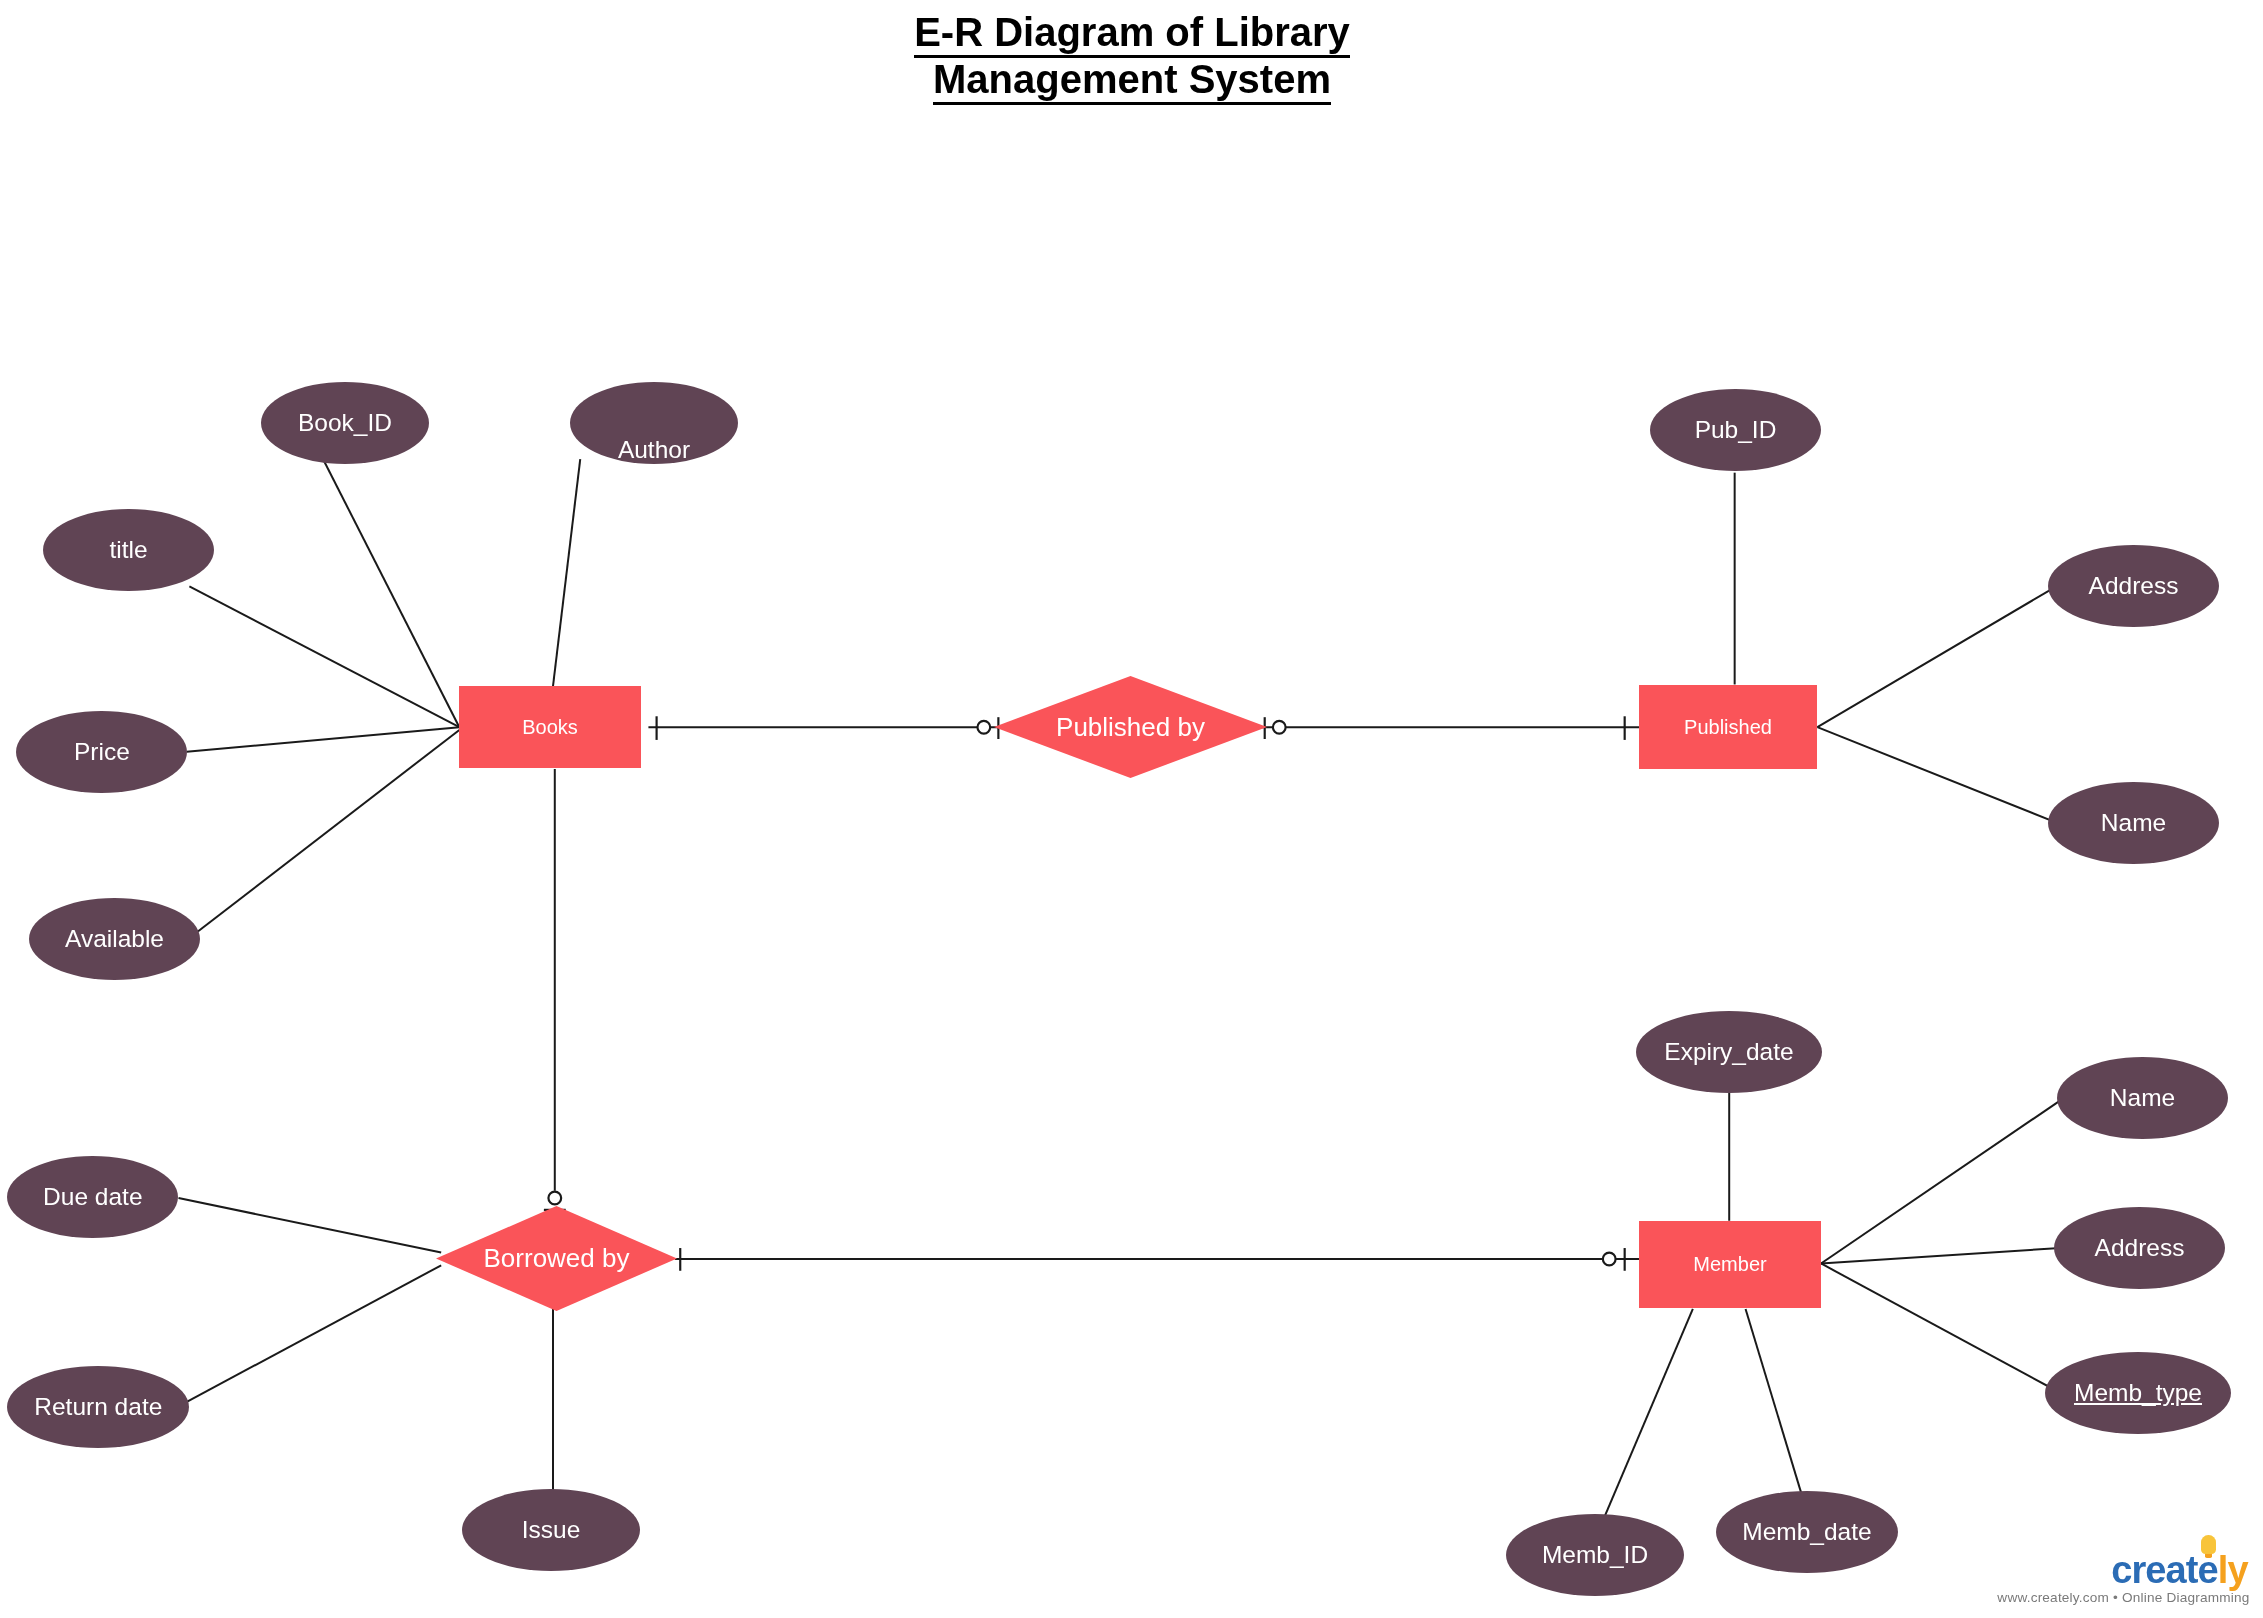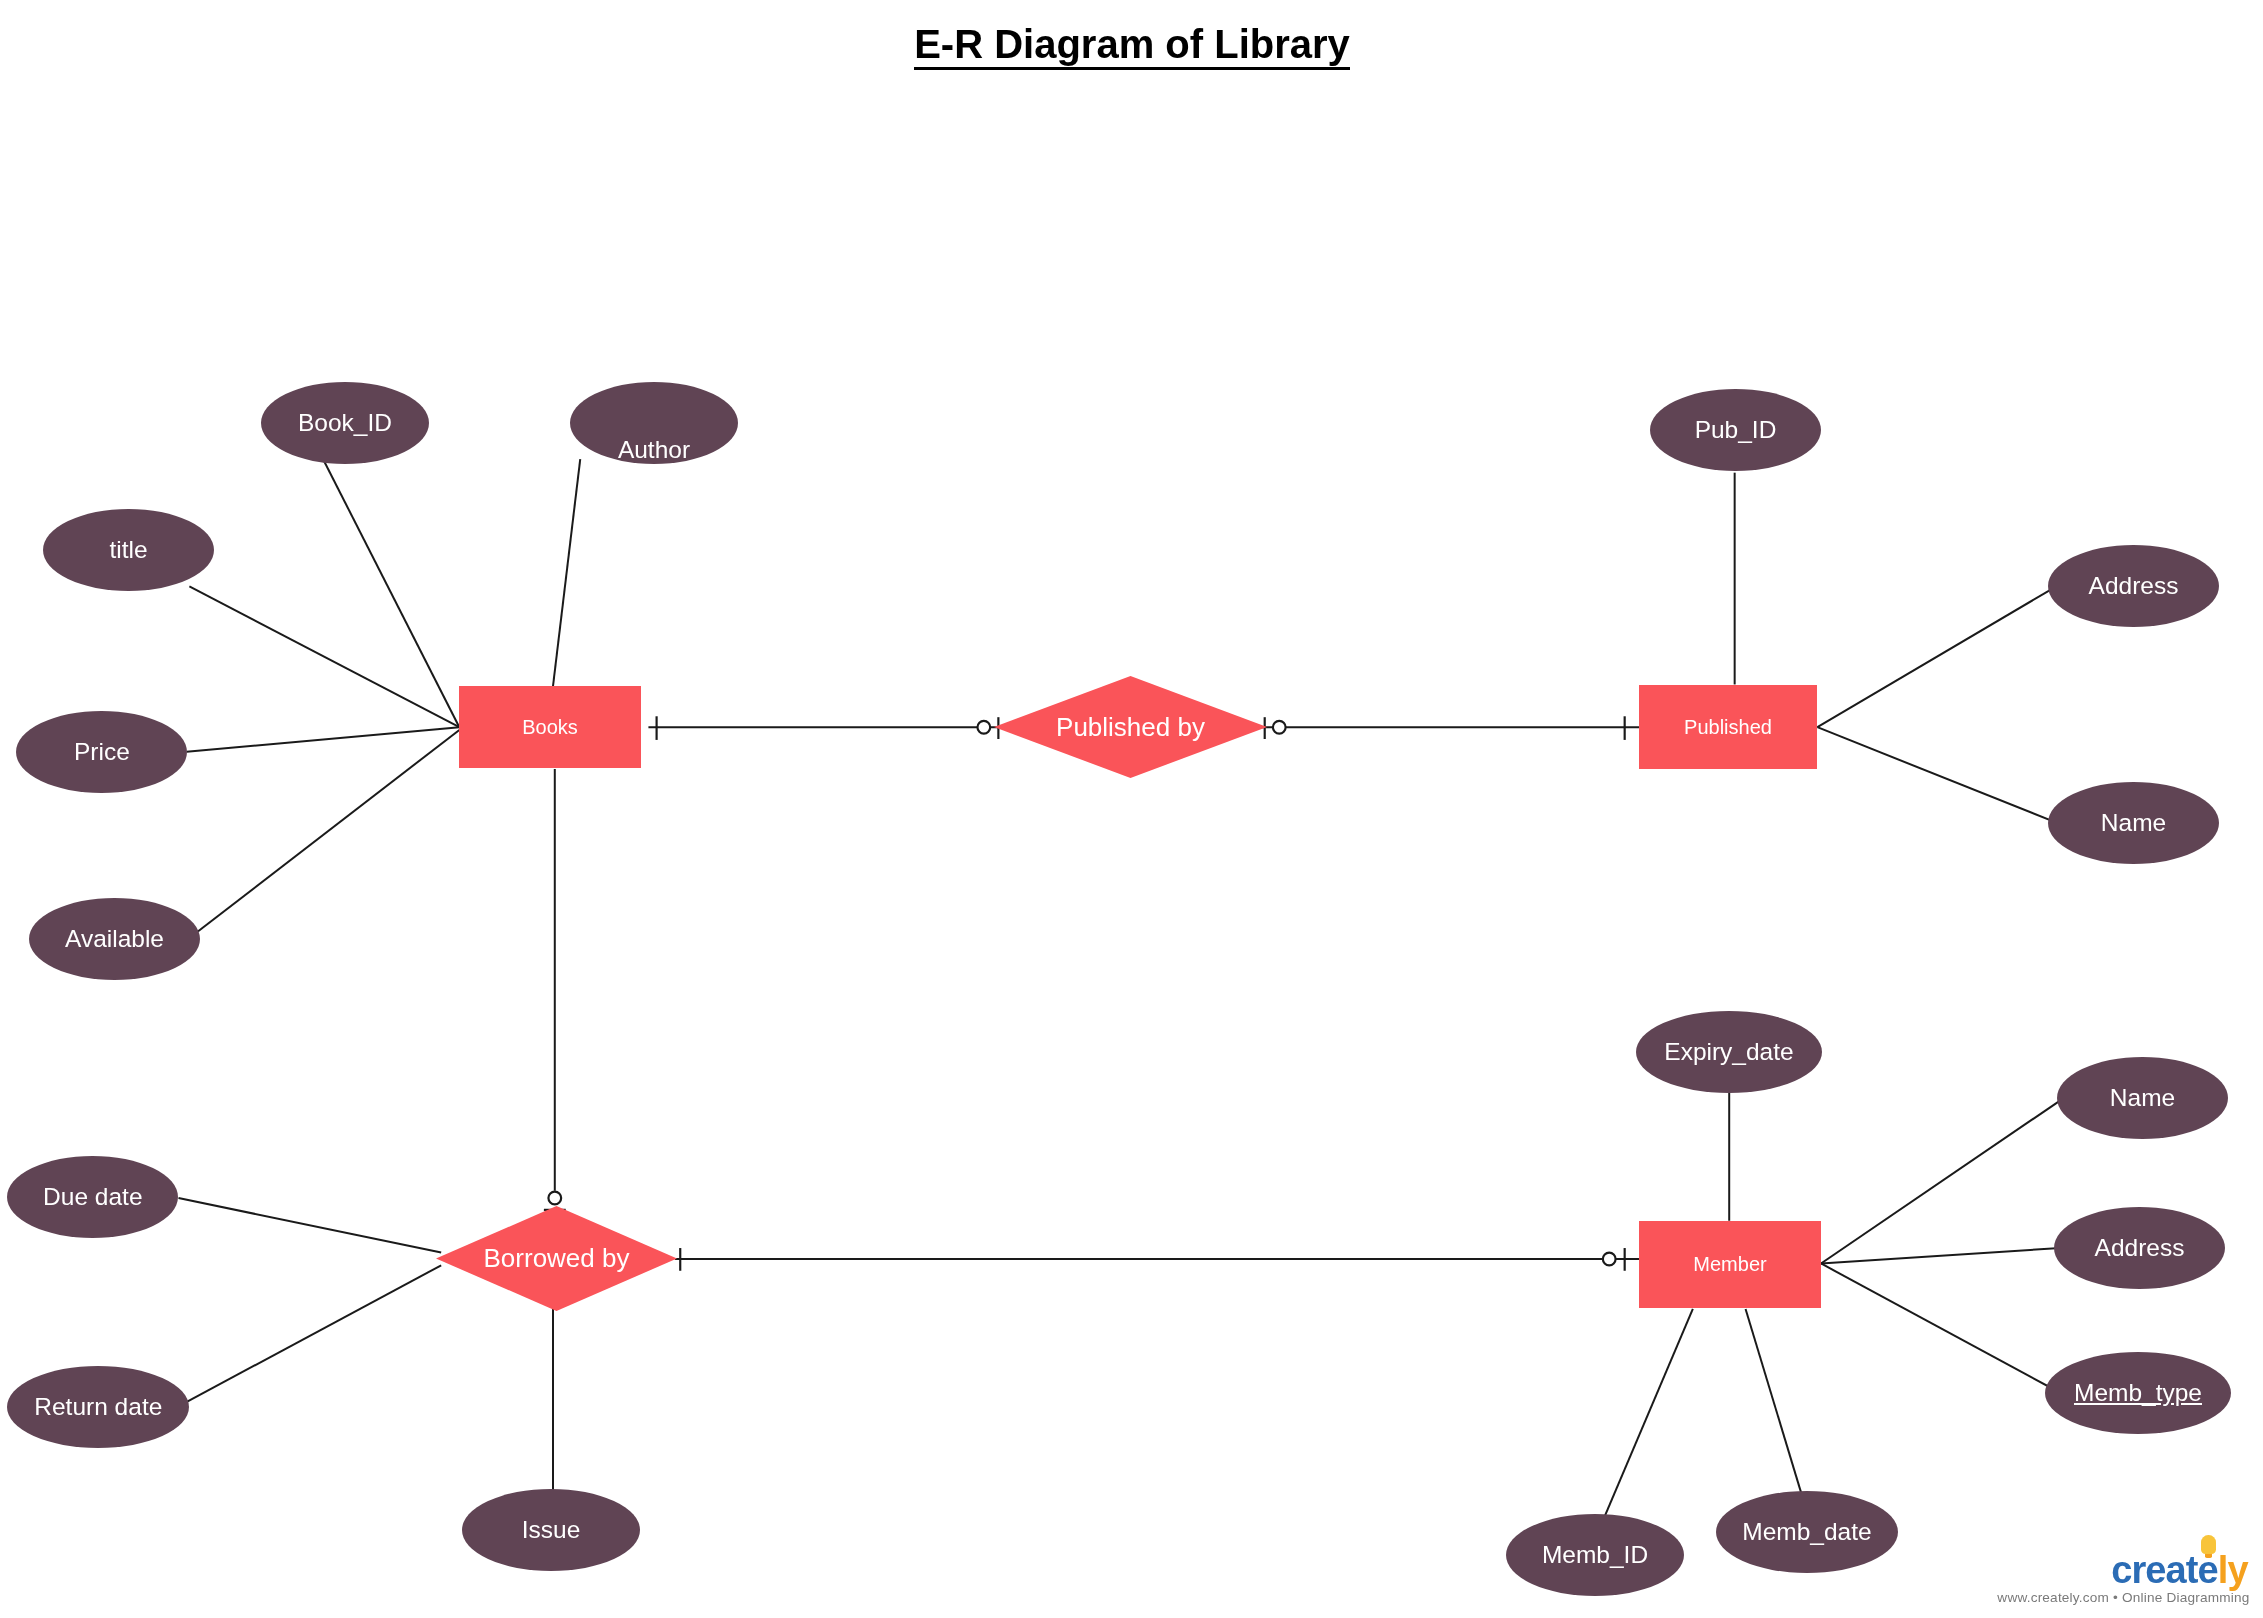--- a/index.html
+++ b/index.html
@@ -25,21 +25,21 @@
     left: 0;
     top: 0;
     width: 2264px;
     height: 1618px;
   }
 
   
   .title-block {
     position: absolute;
     left: 0;
-    top: 21px;
+    top: 9px;
     width: 2264px;
     text-align: center;
     pointer-events: none;
   }
   .title-line {
     display: block;
     font-family: "Liberation Sans", sans-serif;
     font-weight: bold;
     font-size: 40px;
     letter-spacing: 0px;
@@ -134,20 +134,21 @@
     letter-spacing: 0.2px;
   }
 </style>
 </head>
 <body>
 
 <div id="canvas">
 
   <div class="title-block">
     <div class="title-line"><span>E-R Diagram of Library</span></div>
+    <div class="title-line"><span>Management System</span></div>
   </div>
 
   <svg id="edges" viewBox="0 0 2490 1780">
     <g stroke="#1a1a1a" stroke-width="2.2" fill="none">
 
       <line x1="355" y1="505" x2="505" y2="800"></line>
       <line x1="638" y1="505" x2="608" y2="755"></line>
       <line x1="208" y1="645" x2="505" y2="800"></line>
       <line x1="205" y1="827" x2="505" y2="800"></line>
       <line x1="208" y1="1032" x2="505" y2="803"></line>

